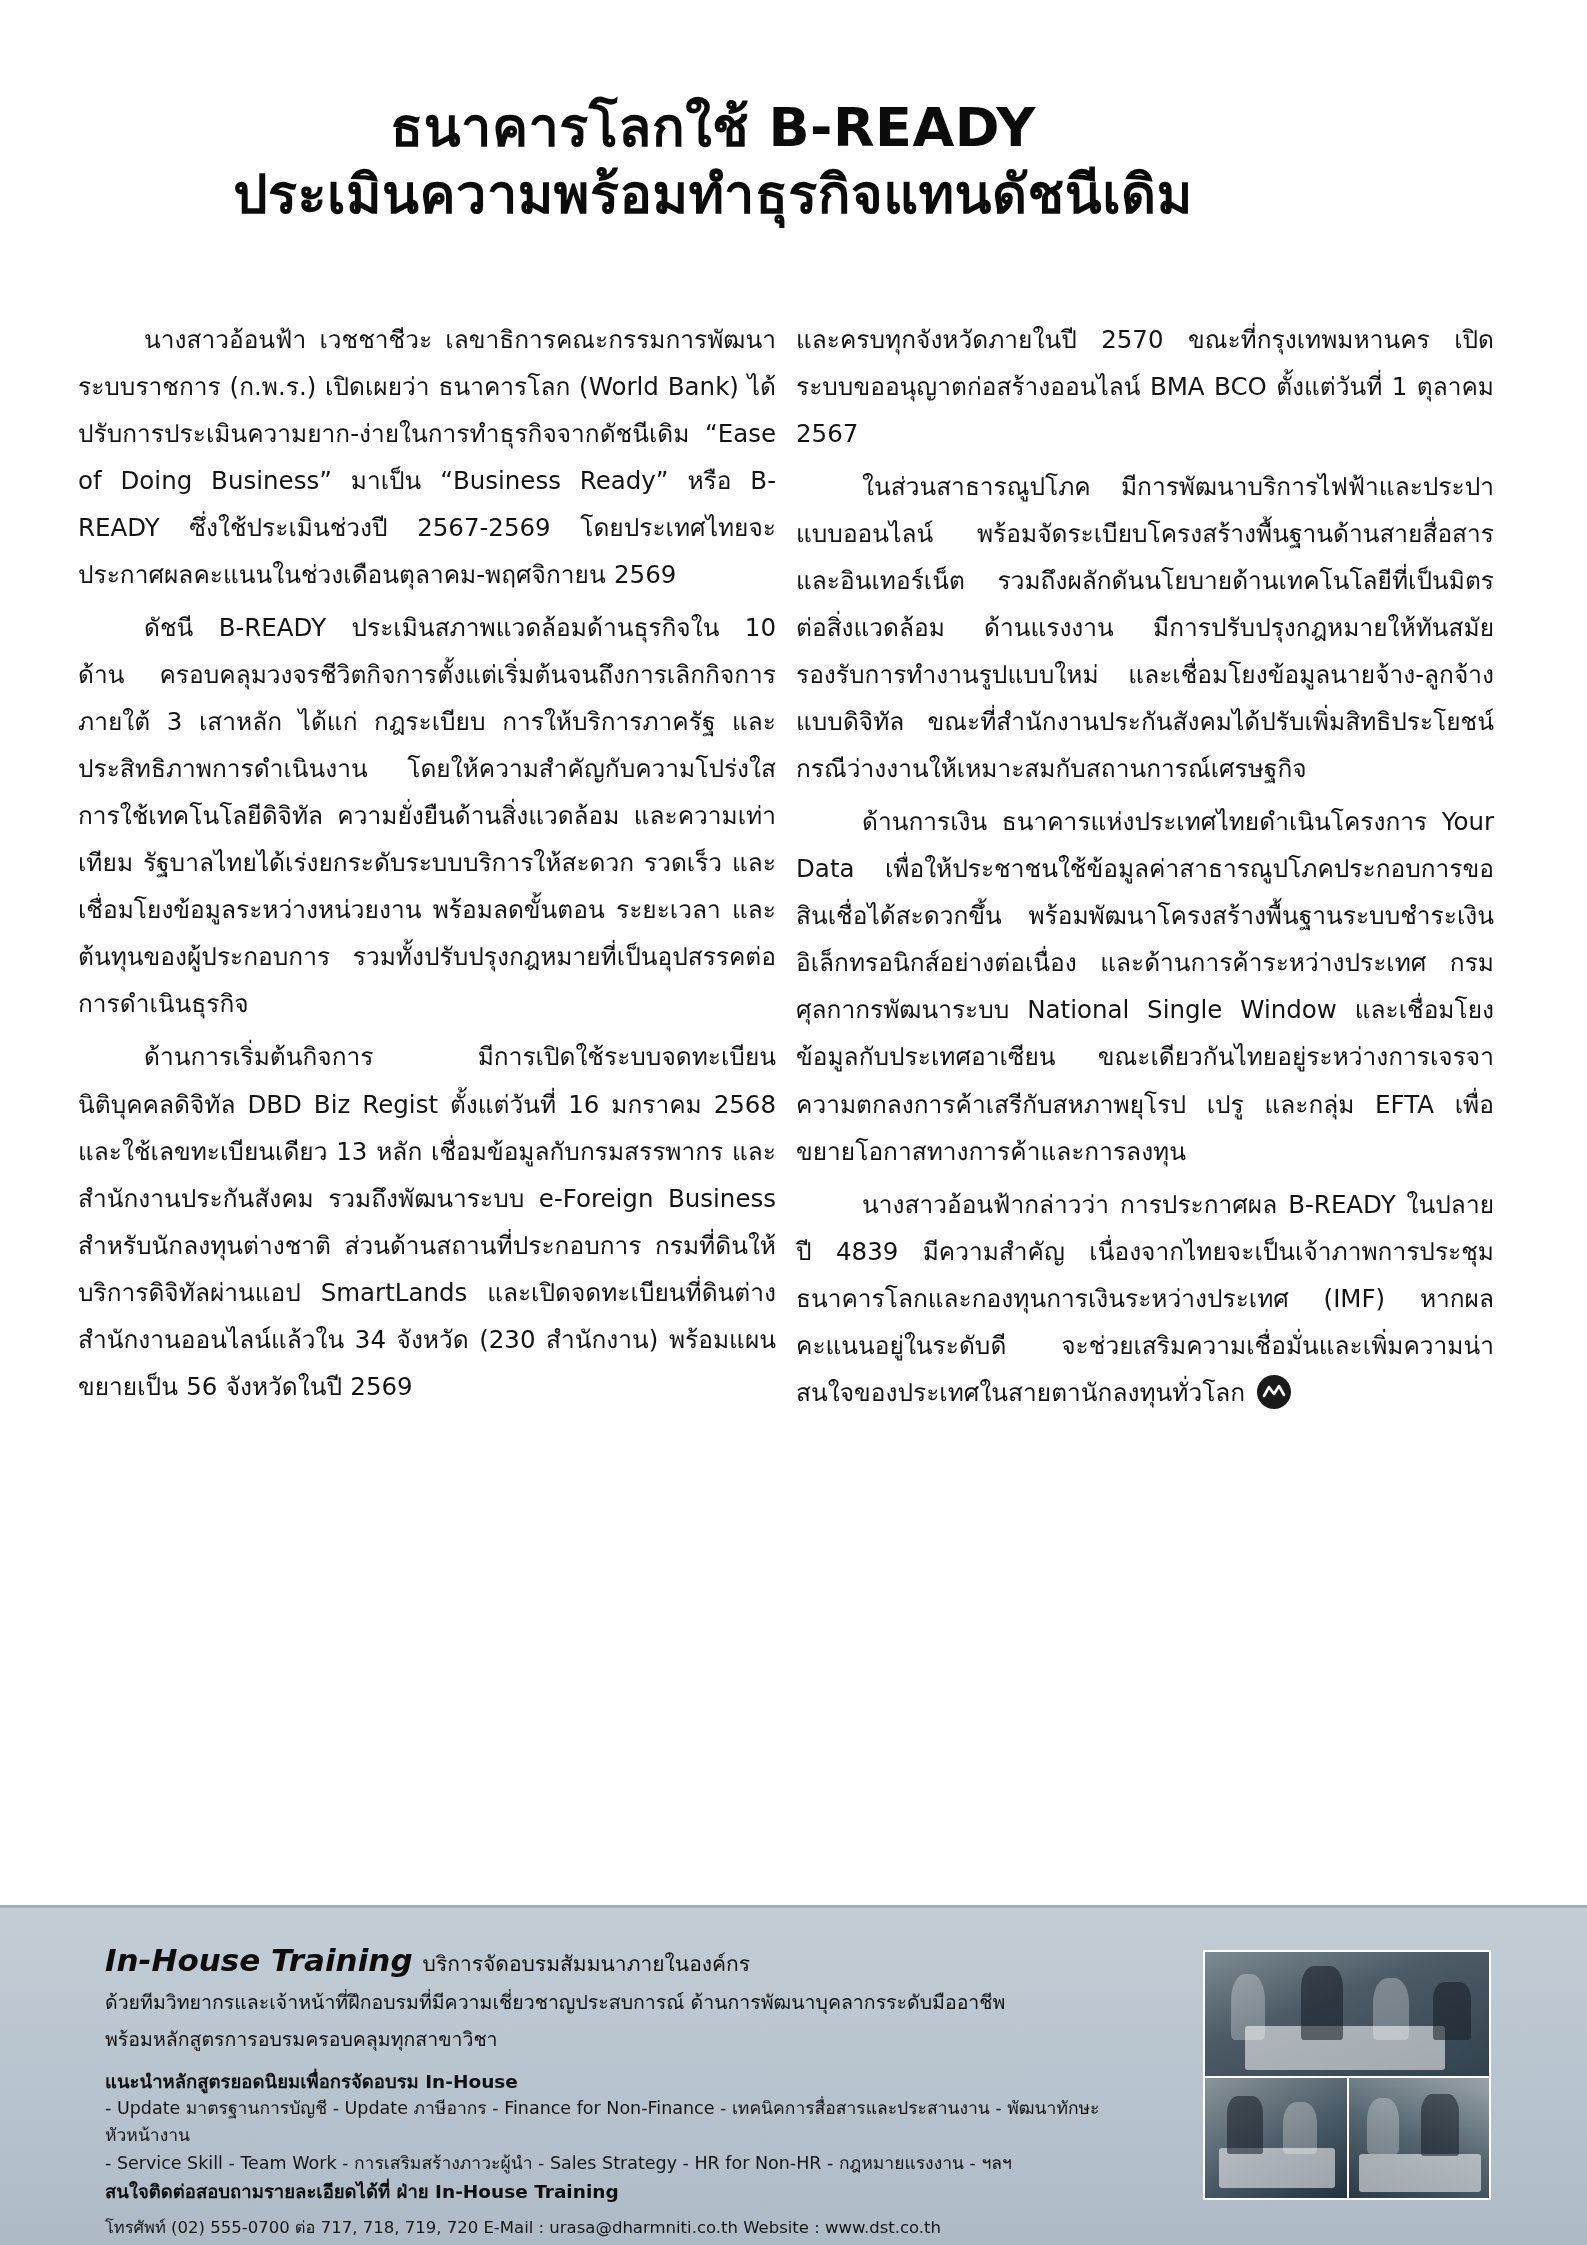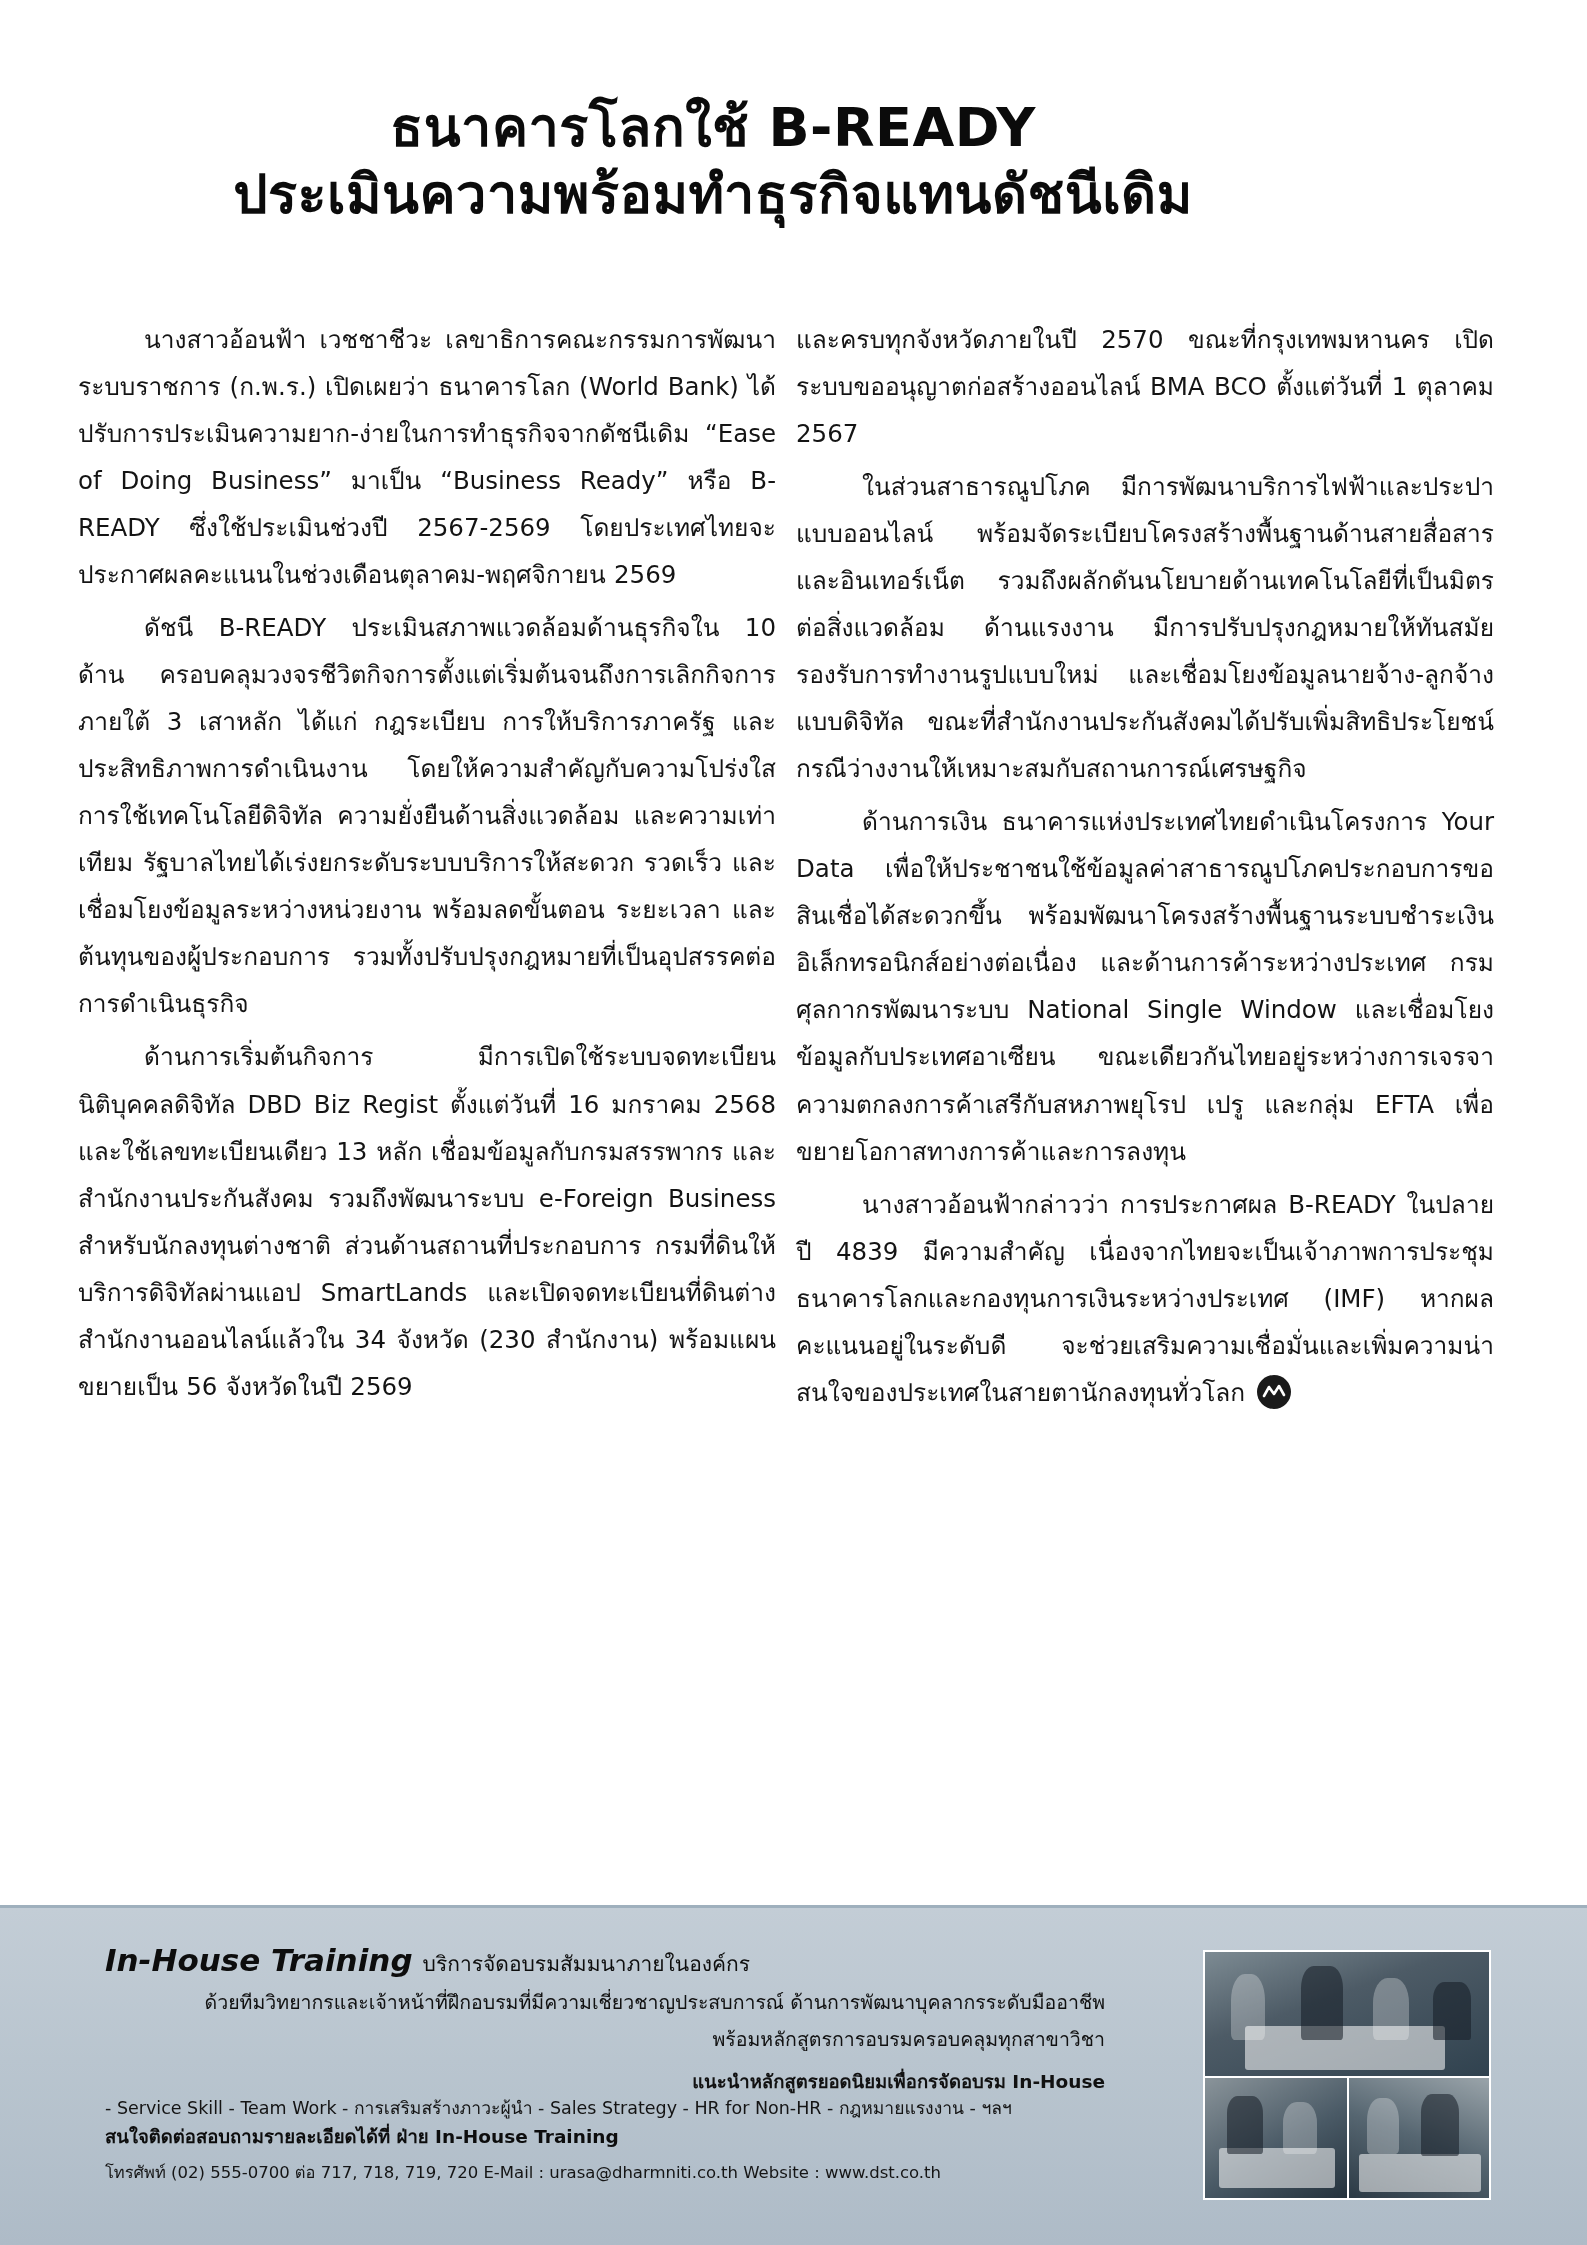--- a/index.html
+++ b/index.html
@@ -101,21 +101,20 @@
     color: #0d0d0d;
     display: inline;
     margin-left: 10px;
     font-style: normal;
   }
   .ad-line {
     font-size: 19.5px;
     color: #111111;
     margin-top: 9px;
     line-height: 1.45;
-    text-align: right;
   }
   .ad-line.bold { font-weight: bold; margin-top: 14px; font-size: 18.5px; }
   .ad-bullet {
     font-size: 17.5px;
     color: #141414;
     line-height: 1.55;
   }
   .ad-contact {
     font-weight: bold;
     font-size: 18.5px;
@@ -193,20 +192,21 @@
   </div>
 
   <div class="ad-band">
     <div class="ad-inner">
       <div>
         <span class="ad-title">In-House Training</span><span class="ad-title-sub">บริการจัดอบรมสัมมนาภายในองค์กร</span>
       </div>
       <div class="ad-line">ด้วยทีมวิทยากรและเจ้าหน้าที่ฝึกอบรมที่มีความเชี่ยวชาญประสบการณ์ ด้านการพัฒนาบุคลากรระดับมืออาชีพ</div>
       <div class="ad-line">พร้อมหลักสูตรการอบรมครอบคลุมทุกสาขาวิชา</div>
       <div class="ad-line bold">แนะนำหลักสูตรยอดนิยมเพื่อกรจัดอบรม In-House</div>
+      <div class="ad-bullet">- Update มาตรฐานการบัญชี - Update ภาษีอากร - Finance for Non-Finance - เทคนิคการสื่อสารและประสานงาน - พัฒนาทักษะหัวหน้างาน</div>
       <div class="ad-bullet">- Service Skill - Team Work - การเสริมสร้างภาวะผู้นำ - Sales Strategy - HR for Non-HR - กฎหมายแรงงาน - ฯลฯ</div>
       <div class="ad-contact">สนใจติดต่อสอบถามรายละเอียดได้ที่ ฝ่าย In-House Training</div>
       <div class="ad-phone">โทรศัพท์ (02) 555-0700 ต่อ 717, 718, 719, 720 E-Mail : urasa@dharmniti.co.th Website : www.dst.co.th</div>
     </div>
 
     <div class="photos">
       <div class="photo photo-a">
         <div class="ph-table" style="left:40px;top:74px;width:200px;height:44px;"></div>
         <div class="ph-fig" style="left:26px;top:22px;width:34px;height:66px;"></div>
         <div class="ph-dark" style="left:96px;top:14px;width:42px;height:74px;"></div>

